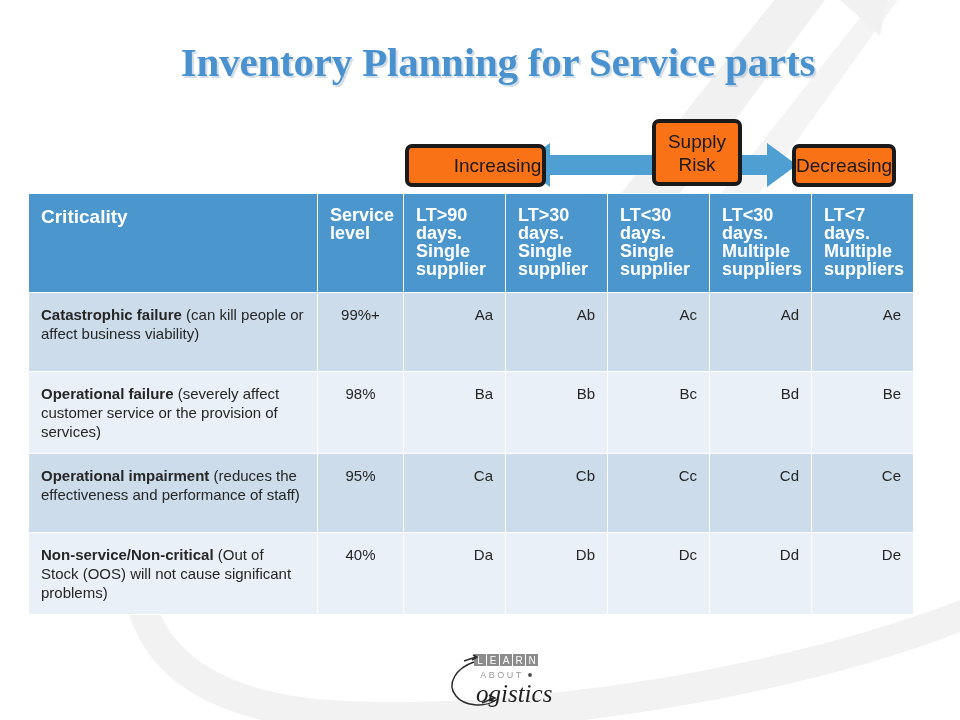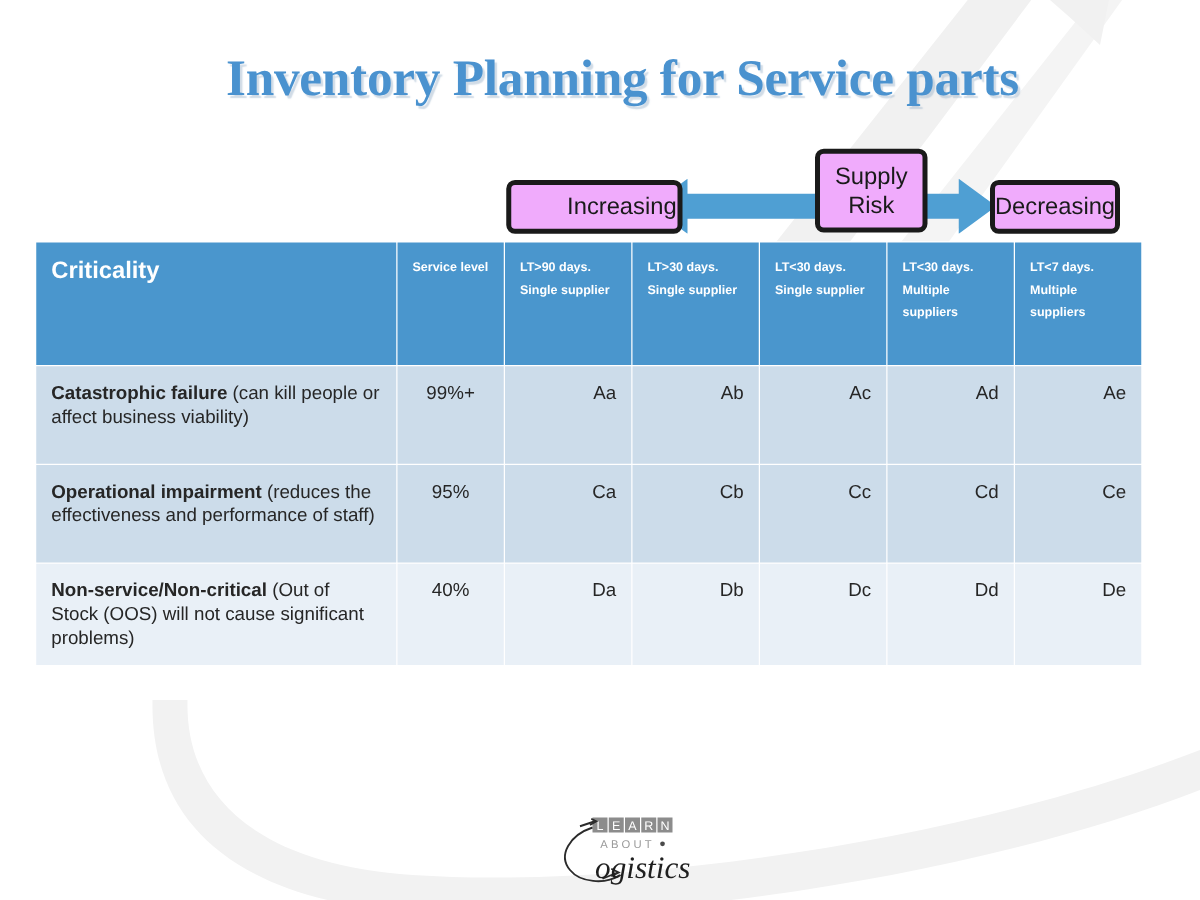--- a/index.html
+++ b/index.html
@@ -51,21 +51,21 @@
   }
 
   
   #diagram {
     position: absolute;
     left: 0; top: 0; width: 960px; height: 200px;
     z-index: 6;
   }
   .chip {
     position: absolute;
-    background: #f0abfc;
+    background: #f97316;
     border: 4px solid #1a1a1a;
     border-radius: 7px;
     color: #1a1a1a;
     font-family: "Liberation Sans", sans-serif;
     font-size: 19px;
     line-height: 22px;
     display: flex;
     align-items: center;
     justify-content: center;
     text-align: center;
@@ -107,21 +107,21 @@
   table#matrix th, table#matrix td {
     padding: 12px;
     margin: 0;
     vertical-align: top;
   }
   
   thead th {
     background: #4a96cd;
     color: #ffffff;
     font-weight: bold;
-    font-size: 10px;
+    font-size: 18px;
     line-height: 18px;
     text-align: left;
     padding: 8px 8px 10px 9px;
     box-sizing: border-box;
     height: 98px;
   }
   thead th.h-crit {
     font-size: 19px;
     line-height: 22px;
     padding-top: 9px;
@@ -222,20 +222,29 @@
       </thead>
       <tbody>
         <tr class="shade">
           <td class="c-crit"><b>Catastrophic failure</b><span> (can kill people or affect business viability)</span></td>
           <td class="c-sl">99%+</td>
           <td class="c-code">Aa</td>
           <td class="c-code">Ab</td>
           <td class="c-code">Ac</td>
           <td class="c-code">Ad</td>
           <td class="c-code">Ae</td>
+        </tr>
+        <tr class="light">
+          <td class="c-crit"><b>Operational failure</b><span> (severely affect customer service or the provision of services)</span></td>
+          <td class="c-sl">98%</td>
+          <td class="c-code">Ba</td>
+          <td class="c-code">Bb</td>
+          <td class="c-code">Bc</td>
+          <td class="c-code">Bd</td>
+          <td class="c-code">Be</td>
         </tr>
         <tr class="shade">
           <td class="c-crit"><b>Operational impairment</b><span> (reduces the effectiveness and performance of staff)</span></td>
           <td class="c-sl">95%</td>
           <td class="c-code">Ca</td>
           <td class="c-code">Cb</td>
           <td class="c-code">Cc</td>
           <td class="c-code">Cd</td>
           <td class="c-code">Ce</td>
         </tr>

